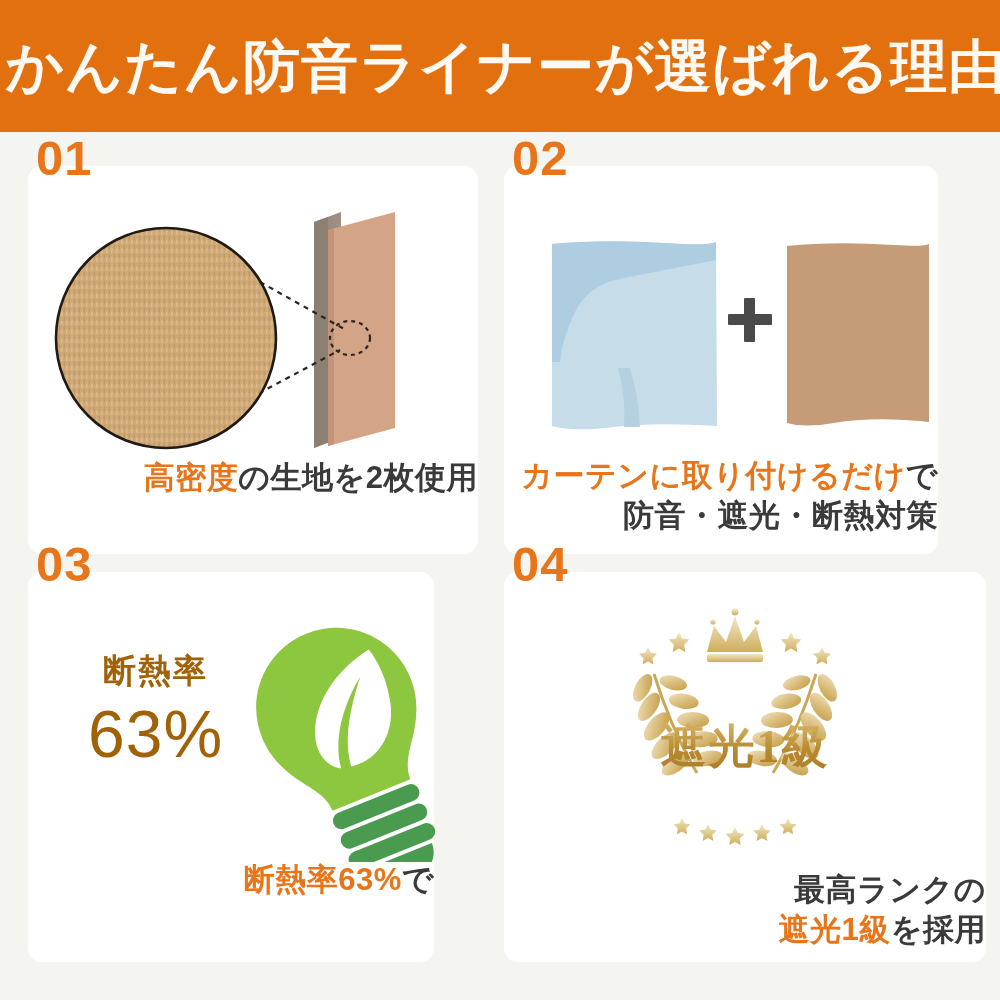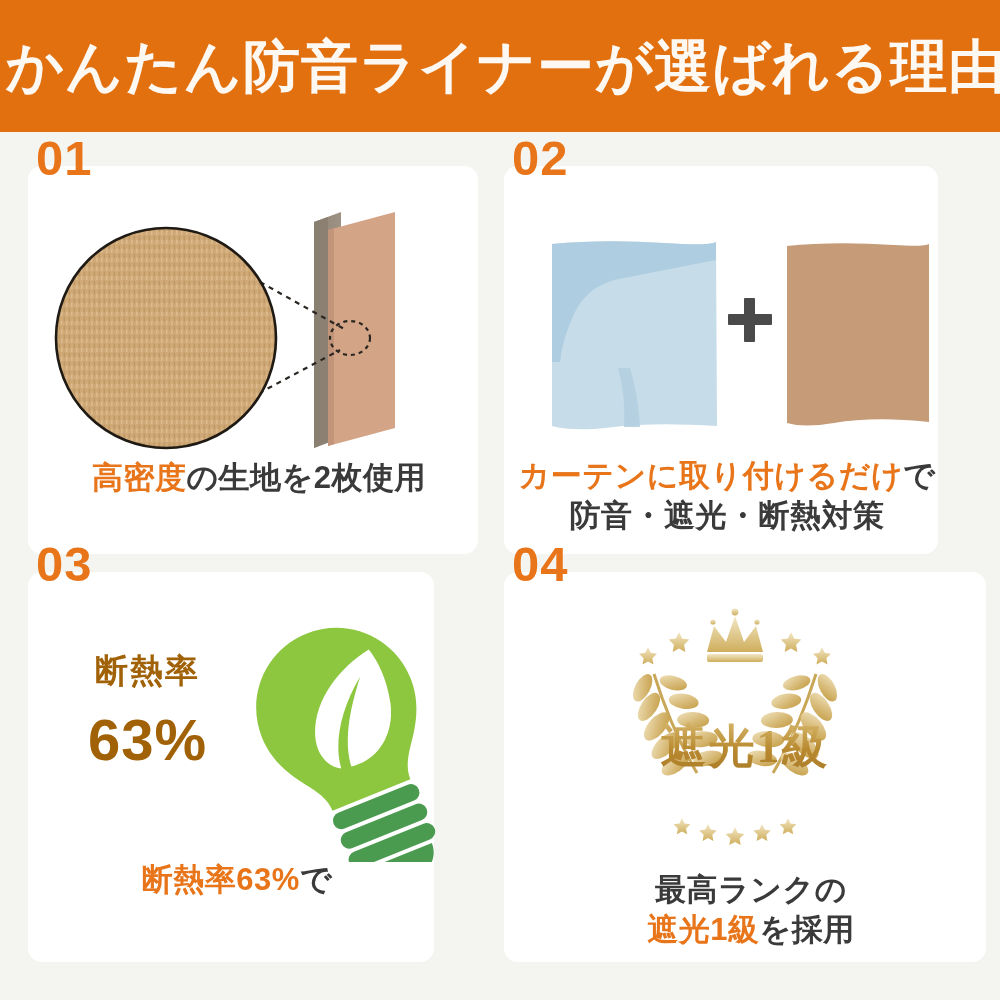--- a/index.html
+++ b/index.html
@@ -61,23 +61,23 @@
     top: -32px;
     font-size: 49px;
     font-weight: bold;
     color: #e8751a;
     letter-spacing: 1px;
     line-height: 1;
   }
 
   .card-caption {
     position: absolute;
-    left: 6px;
+    left: 0;
     width: 100%;
-    text-align: center;
+    text-align: right;
     font-size: 31px;
     font-weight: bold;
     line-height: 1.28;
     color: #3a3a3a;
     letter-spacing: 0.5px;
   }
   .hl { color: #e8751a; }
 
   .card-art {
     position: absolute;
@@ -101,24 +101,24 @@
     color: #a16207;
     line-height: 1;
   }
   .bulb-stat-label {
     font-size: 33px;
     font-weight: bold;
     letter-spacing: 2px;
     display: block;
   }
   .bulb-stat-value {
-    font-size: 58px;
-    font-weight: bold;
+    font-size: 66px;
+    font-weight: normal;
     display: block;
-    margin-top: 24px;
+    margin-top: 14px;
     letter-spacing: 1px;
   }
 
   
   #art-04 { top: 32px; height: 250px; }
   .badge-text {
     position: absolute;
     left: 0; right: 0;
     top: 112px;
     text-align: center;

